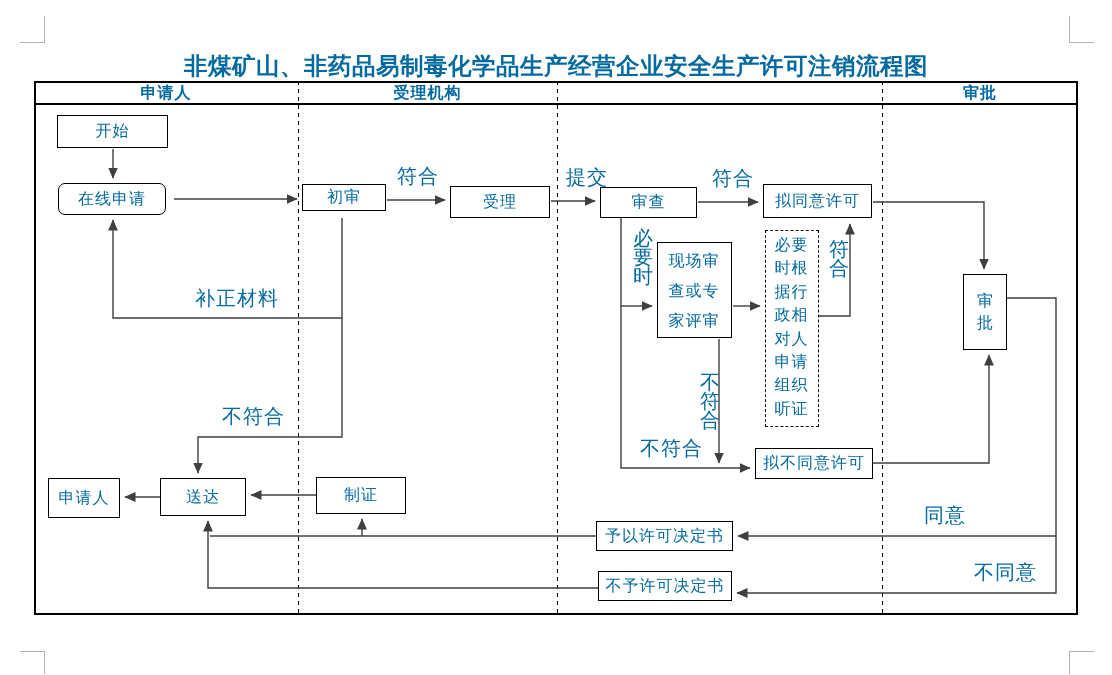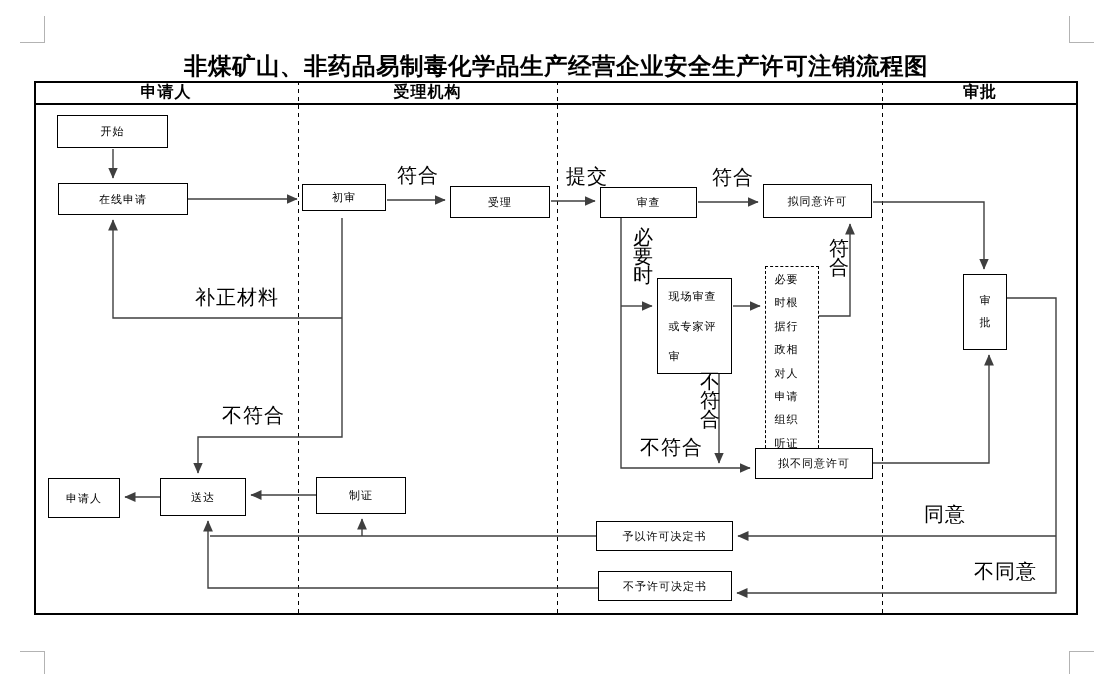--- a/index.html
+++ b/index.html
@@ -1,18 +1,18 @@
 <!DOCTYPE html>
 <html><head>
 <meta charset="utf-8">
 <style>
   html,body{margin:0;padding:0;background:#fff;}
   .page{
     position:relative;width:1112px;height:675px;background:#ffffff;
-    font-family:Liberation Mono, monospace;color:#000000;overflow:hidden;
+    font-family:Liberation Sans, sans-serif;color:#0369a1;overflow:hidden;
   }
   
   .mark{position:absolute;box-sizing:border-box;}
   .mark.tl{left:20px;top:16px;width:25px;height:27px;border-right:1.5px solid #b3b3b3;border-bottom:1.5px solid #b3b3b3;}
   .mark.tr{left:1069px;top:16px;width:25px;height:27px;border-left:1.5px solid #b3b3b3;border-bottom:1.5px solid #b3b3b3;}
   .mark.bl{left:20px;top:651px;width:25px;height:23px;border-right:1.5px solid #b3b3b3;border-top:1.5px solid #b3b3b3;}
   .mark.br{left:1069px;top:651px;width:25px;height:23px;border-left:1.5px solid #b3b3b3;border-top:1.5px solid #b3b3b3;}
 
   .title{
     position:absolute;left:0;top:50px;width:1112px;text-align:center;
@@ -32,23 +32,23 @@
   .lane-label.l1{left:34px;width:264px;}
   .lane-label.l2{left:298px;width:259px;}
   .lane-label.l3{left:557px;width:325px;}
   .lane-label.l4{left:882px;width:196px;}
 
   svg.wires{position:absolute;left:0;top:0;width:1112px;height:675px;pointer-events:none;}
 
   .node{
     position:absolute;border:1.5px solid #000;background:#fff;box-sizing:border-box;
     display:flex;align-items:center;justify-content:center;
-    font-size:11px;letter-spacing:1px;text-align:center;
+    font-size:16px;letter-spacing:1px;text-align:center;
   }
-  .node.multiline{align-items:flex-start;margin-top:36px;}
+  .node.multiline{align-items:flex-start;}
   .node .wrap3{width:52px;word-break:break-all;line-height:30px;padding-top:3px;text-align:left;}
   .node.dashed{border-style:dashed;border-width:1.5px;}
   .node .wrap2{width:35px;word-break:break-all;line-height:23.4px;padding-top:2px;text-align:left;}
   .node .wrap1{width:17px;word-break:break-all;line-height:22px;letter-spacing:0;text-align:center;}
 
   .lbl{position:absolute;font-size:20px;letter-spacing:1px;white-space:nowrap;line-height:17px;}
   .lbl.vert{width:16px;word-break:break-all;white-space:normal;line-height:19px;letter-spacing:0;}
 </style>
 </head>
 <body>
@@ -97,21 +97,21 @@
       <path d="M362 536 L362 519" marker-end="url(#arr)"></path>
       <path d="M598 588 L208 588 L208 521" marker-end="url(#arr)"></path>
       <path d="M342 218 L342 437 L198 437 L198 473" marker-end="url(#arr)"></path>
       <path d="M342 318 L113 318 L113 220" marker-end="url(#arr)"></path>
       <path d="M316 495 L251 495" marker-end="url(#arr)"></path>
       <path d="M160 497 L125 497" marker-end="url(#arr)"></path>
     </g>
   </svg>
 
   <div class="node" style="left:57px;top:115px;width:111px;height:33px;">开始</div>
-  <div class="node" style="left:58px;top:183px;width:130px;height:32px;">在线申请</div>
+  <div class="node" style="left:58px;top:183px;width:108px;height:32px;border-radius:7px;">在线申请</div>
   <div class="node" style="left:302px;top:184px;width:84px;height:27px;">初审</div>
   <div class="node" style="left:450px;top:186px;width:100px;height:32px;">受理</div>
   <div class="node" style="left:600px;top:187px;width:97px;height:31px;">审查</div>
   <div class="node" style="left:763px;top:184px;width:109px;height:34px;">拟同意许可</div>
   <div class="node multiline" style="left:657px;top:242px;width:75px;height:96px;">
     <div class="wrap3">现场审查或专家评审</div>
   </div>
   <div class="node dashed multiline" style="left:765px;top:230px;width:54px;height:197px;">
     <div class="wrap2">必要时根据行政相对人申请组织听证</div>
   </div>

